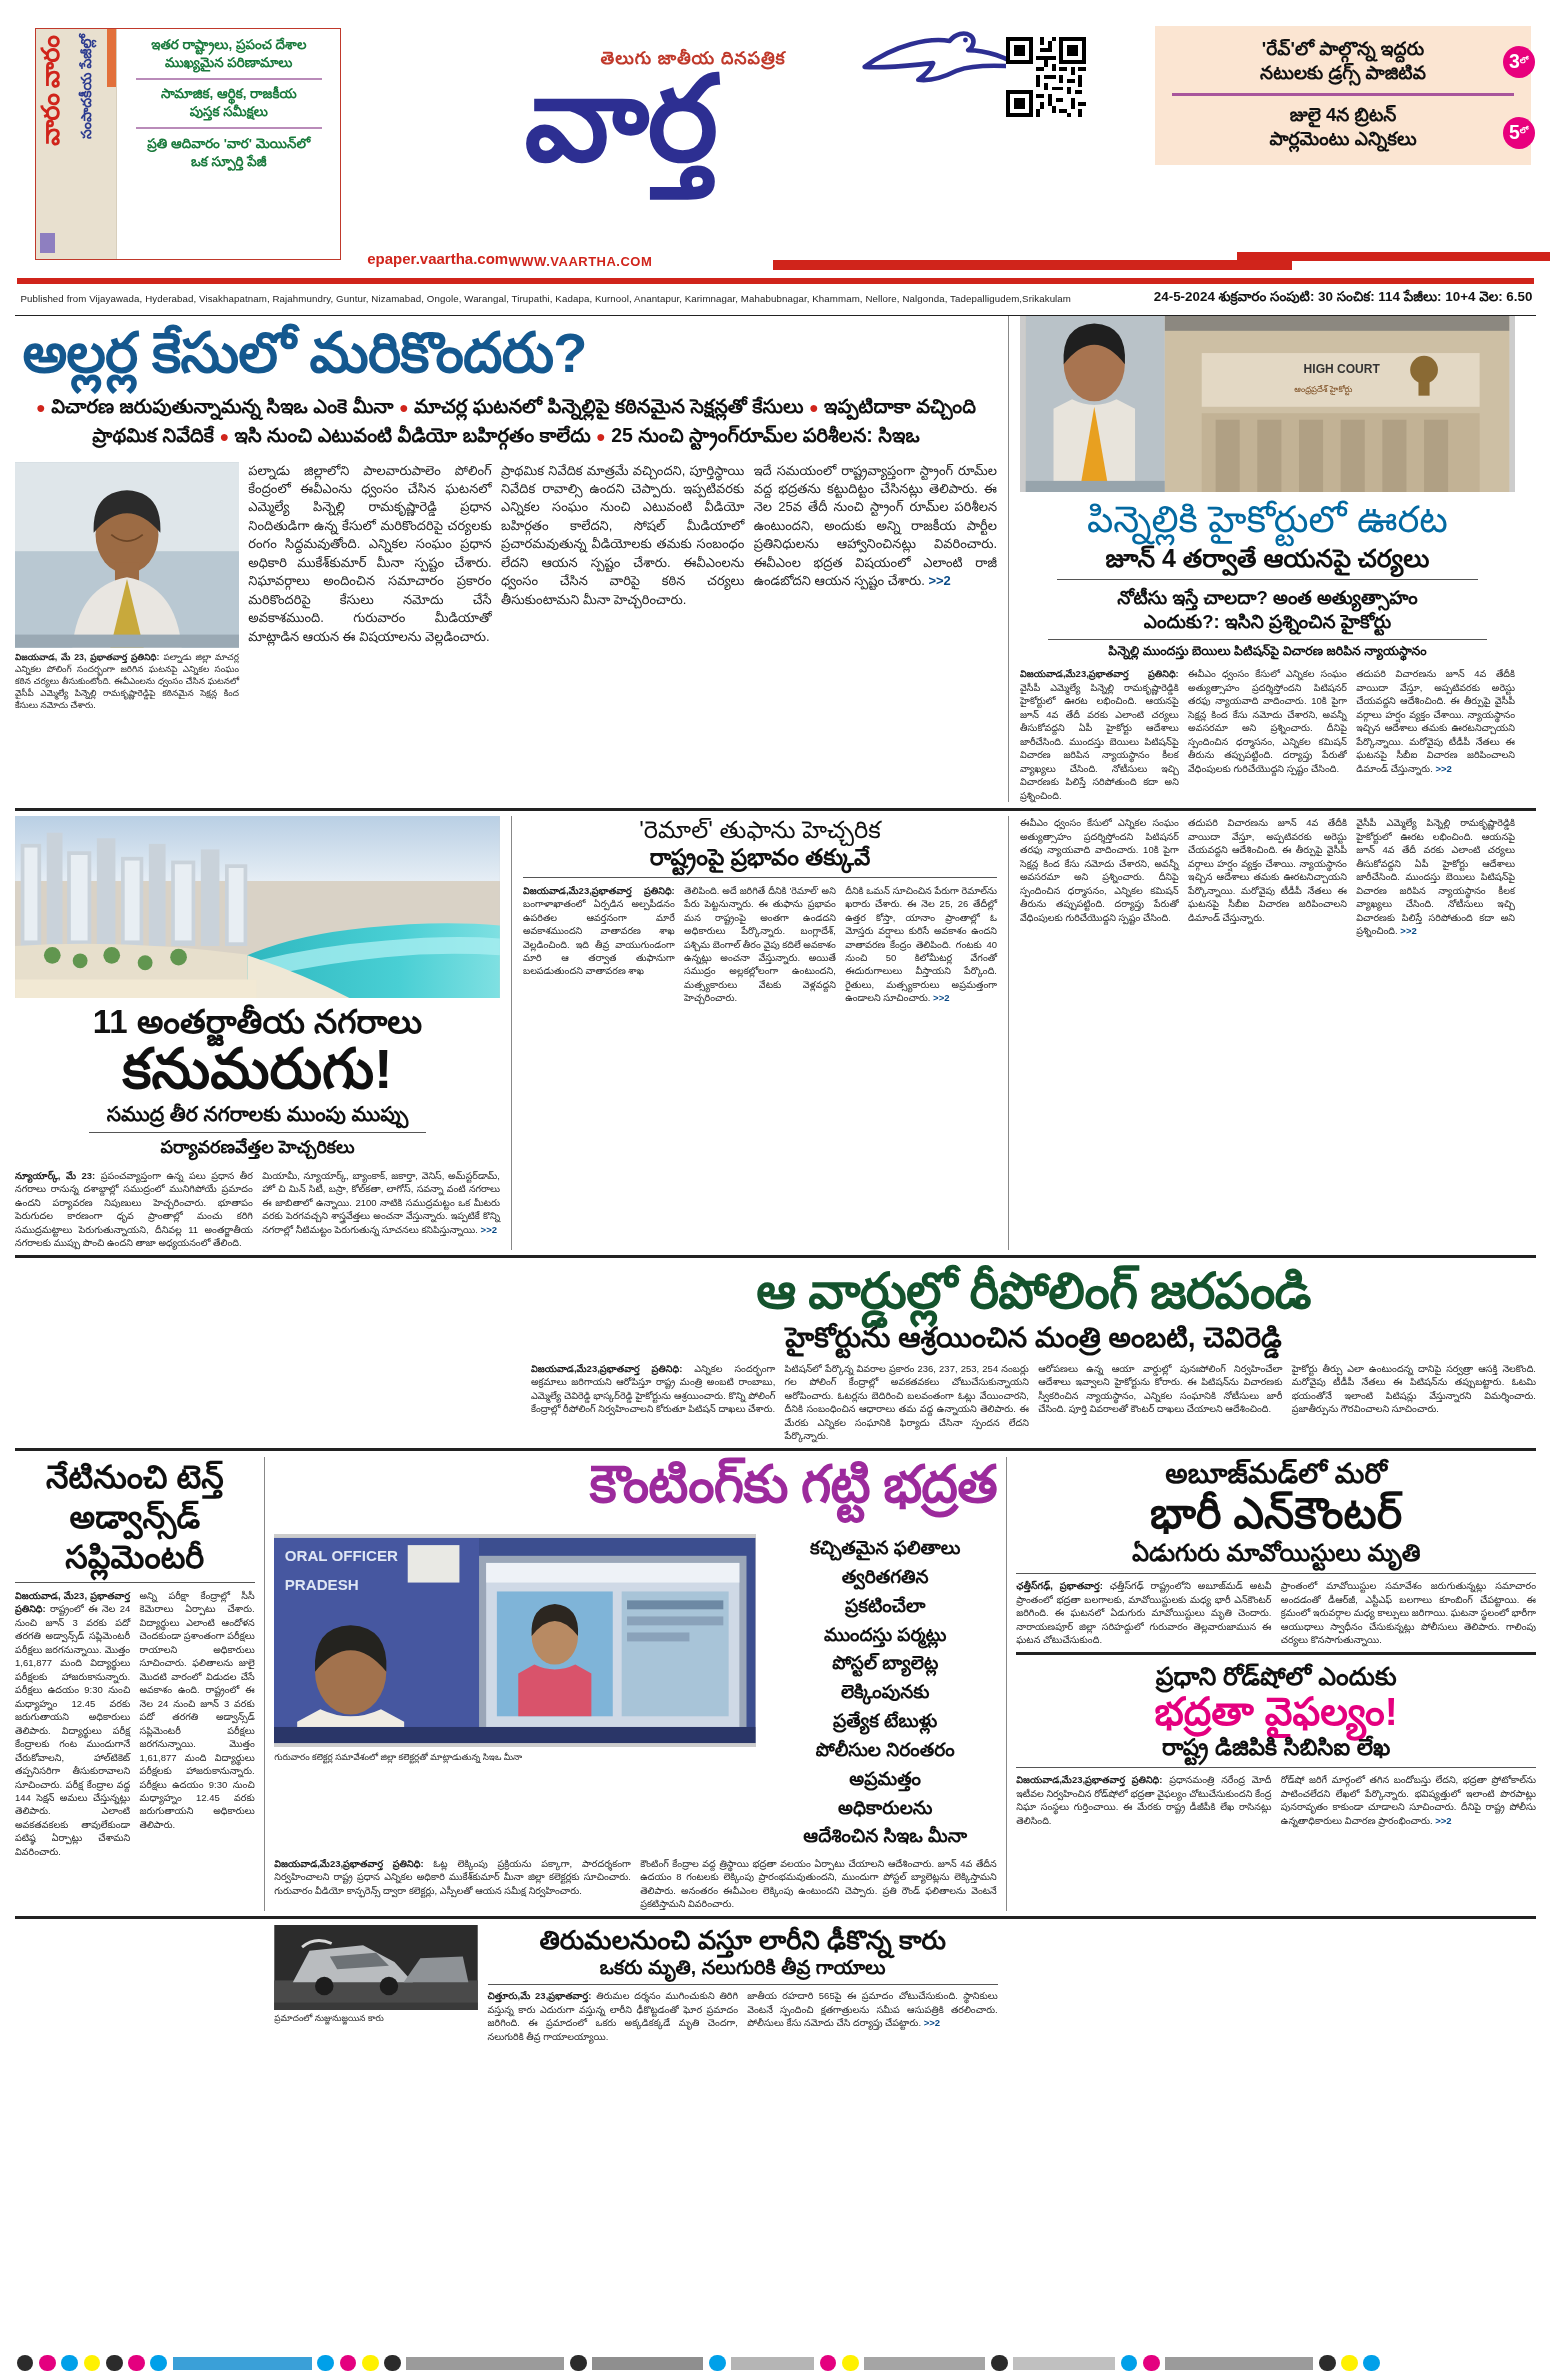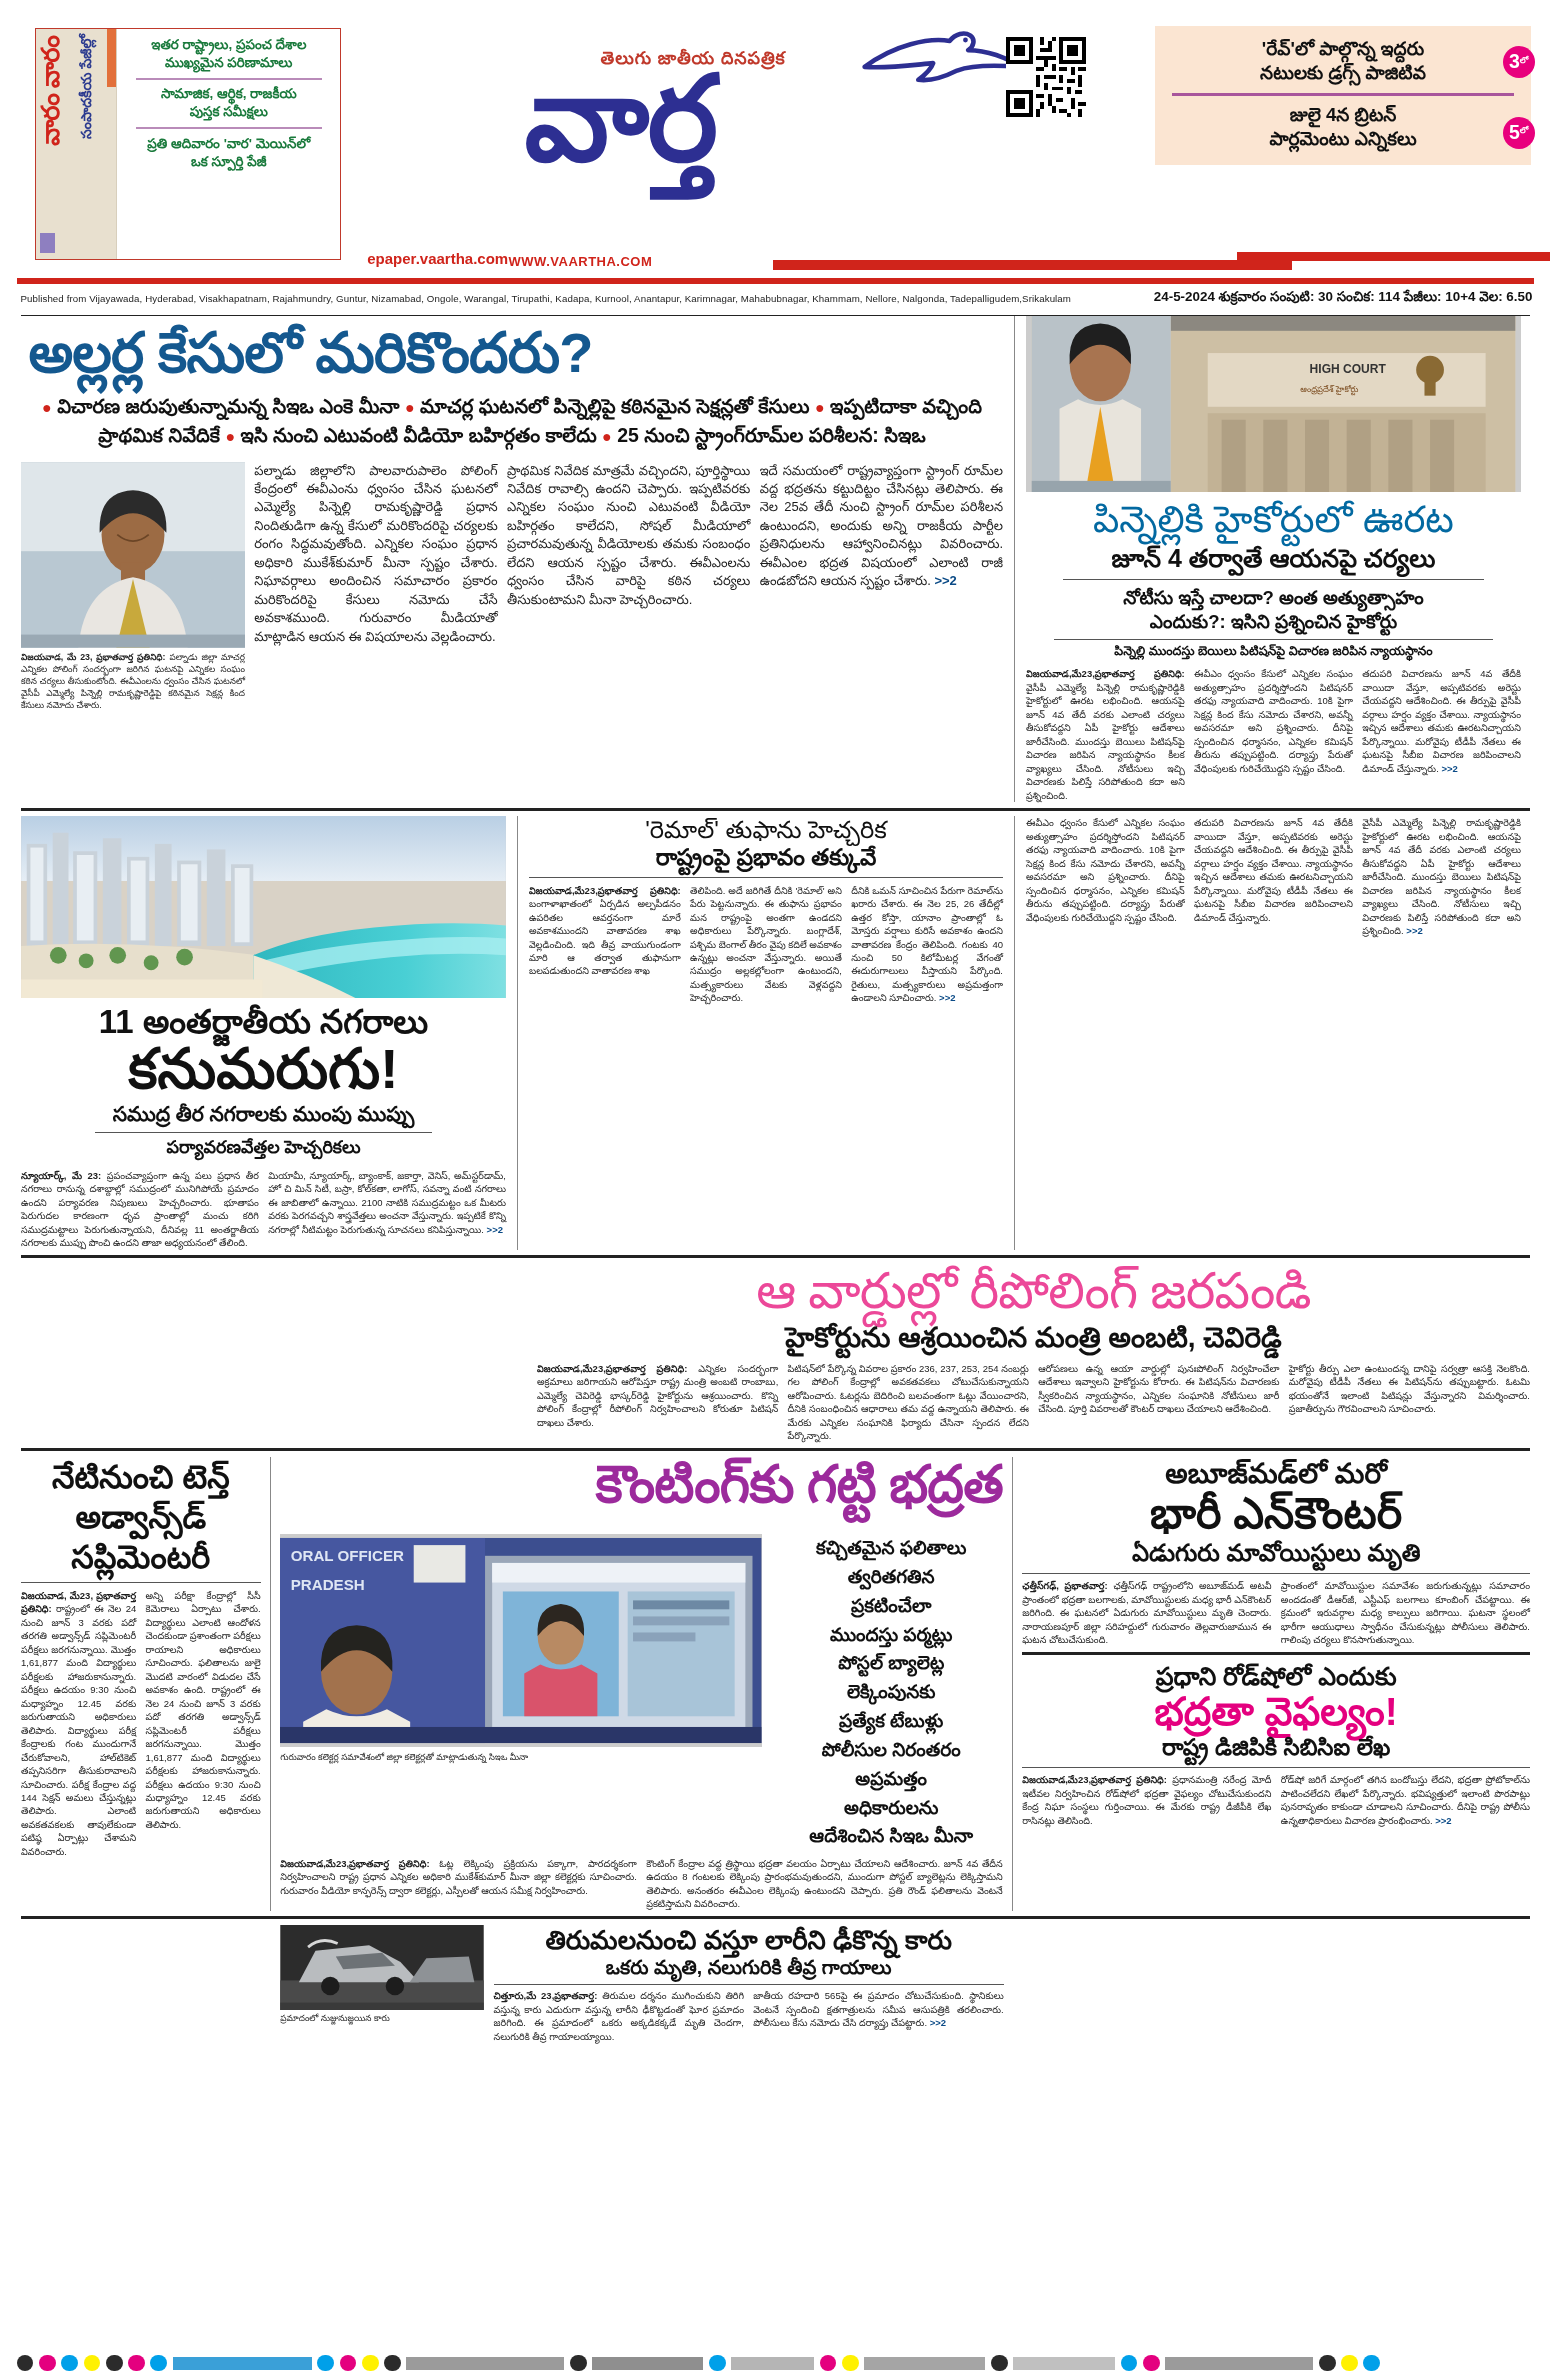--- a/index.html
+++ b/index.html
@@ -64,21 +64,21 @@
     display:flex;align-items:flex-start;justify-content:center;font-weight:bold;font-size:19.5px;line-height:30px;
   }
   .pbadge small{font-size:8.3px;align-self:flex-end;margin-bottom:3.7px;}
 
   .redrule{height:5.6px;background:#d0241b;margin:0 16.7px;}
   .pubrow{display:flex;justify-content:space-between;align-items:center;padding:5.6px 18.6px 3.7px 20.4px;}
   .publine{font-size:9.7px;color:#222;letter-spacing:0.1px;}
   .dateline{font-size:13.4px;font-weight:bold;color:#111;}
 
   
-  .body-wrap{padding:0 21px;box-sizing:border-box;}
+  .body-wrap{padding:0 15px;box-sizing:border-box;}
   .hr-thin{height:1.9px;background:#222;margin:3.7px 0 0 0;}
   .hr-med{height:2.8px;background:#222;margin:5.6px 0;}
 
   .row{display:flex;}
   .col-left{width:994px;box-sizing:border-box;padding-right:11px;border-right:1.9px solid #888;}
   .col-right{width:506px;box-sizing:border-box;padding-left:11px;}
 
   .lead-head{
     color:#14588f;font-size:56px;font-weight:bold;line-height:1.05;letter-spacing:-0.9px;padding:7.4px 0 5.6px 7.4px;
   }
@@ -103,21 +103,21 @@
   .sub-head-4{font-size:12.5px;font-weight:bold;text-align:center;color:#111;}
 
   .storm-head{font-size:24px;font-weight:normal;text-align:center;color:#111;line-height:1.15;}
   .storm-sub{font-size:23px;font-weight:bold;text-align:center;color:#111;line-height:1.2;}
 
   .cities-num{font-size:33px;font-weight:bold;text-align:center;line-height:1.1;color:#111;}
   .cities-big{font-size:56px;font-weight:bold;text-align:center;line-height:1.05;color:#111;}
   .cities-sub{font-size:20.4px;font-weight:bold;text-align:center;color:#111;line-height:1.3;}
   .cities-sub2{font-size:17.6px;font-weight:bold;text-align:center;color:#111;}
 
-  .teal-head{color:#ec4899;font-size:50px;font-weight:normal;text-align:center;line-height:1.1;letter-spacing:-0.9px;}
+  .teal-head{color:#14532d;font-size:50px;font-weight:bold;text-align:center;line-height:1.1;letter-spacing:-0.9px;}
   .teal-sub{font-size:28px;font-weight:bold;text-align:center;color:#111;line-height:1.2;}
 
   .purple-head{color:#9c2a9c;font-size:52px;font-weight:bold;text-align:right;line-height:1.05;letter-spacing:-0.9px;}
   .blk-head{font-size:43px;font-weight:bold;text-align:center;line-height:1.08;color:#111;}
   .sm-head{font-size:28px;font-weight:bold;text-align:center;line-height:1.2;color:#111;}
   .sm-head-left{font-size:32px;font-weight:bold;text-align:center;line-height:1.25;color:#111;}
   .bullet-list{font-size:18.6px;font-weight:bold;text-align:center;line-height:1.55;color:#111;}
   .pink-head{color:#e4007f;font-size:39px;font-weight:bold;text-align:center;line-height:1.1;}
 
   

